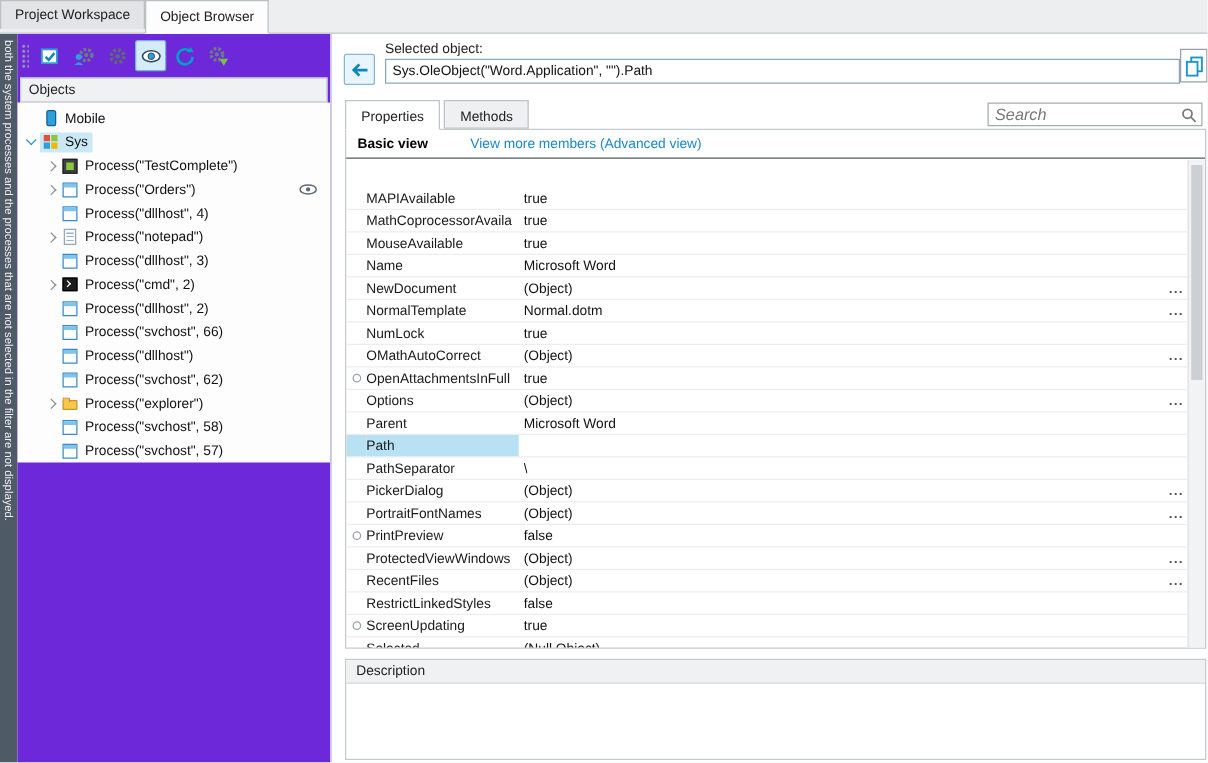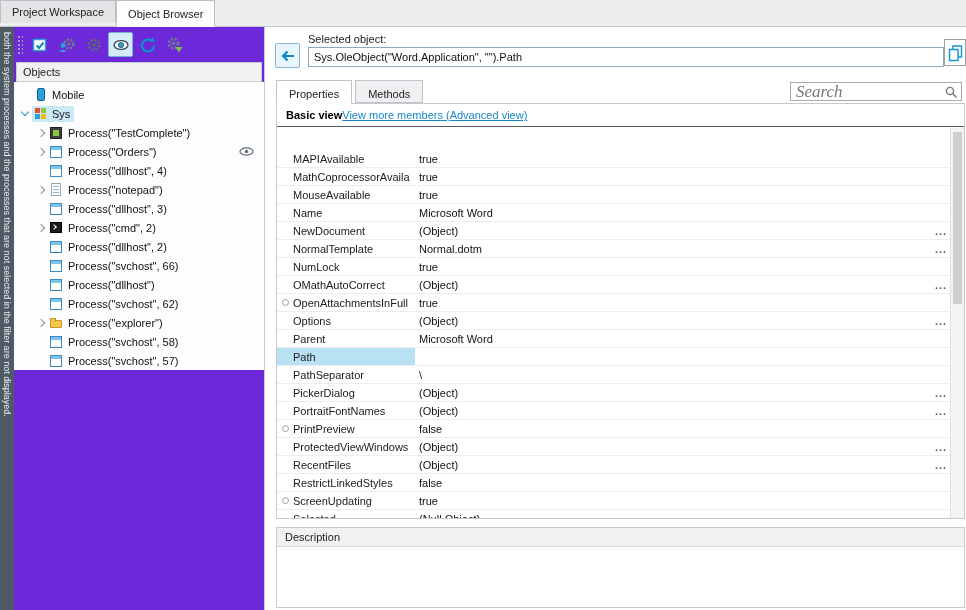--- a/index.html
+++ b/index.html
@@ -60,28 +60,28 @@
   .back-btn { position:absolute; left:3px; top:16px; width:25px; height:25px; border:1px solid #86b7d6; background:#e9f5fc; display:flex; align-items:center; justify-content:center; border-radius:2px; }
   .selobj-label { position:absolute; left:36px; top:6px; color:#222; }
   .selobj-input { position:absolute; left:36px; top:20px; width:636px; height:20px; border:1px solid #8aa8bf; background:#fff; font-family:"Liberation Sans", sans-serif; font-size:11px; padding:0 5px; color:#111; }
   .copy-btn { position:absolute; right:0; top:12px; width:22px; height:27px; border:1px solid #9aa0a6; background:#fff; display:flex; align-items:center; justify-content:center; }
 
   .ptabs { position:absolute; left:4px; top:53px; display:flex; z-index:2; }
   .ptab { height:23px; line-height:22px; padding:2px 12px; border:1px solid #c0c4c8; background:#eef0f1; margin-right:3px; color:#222; cursor:default; }
   .ptab.active { background:#fff; border-bottom:1px solid #fff; margin-bottom:-1px; height:24px; }
 
   .search-box { position:absolute; right:4px; top:55px; width:172px; height:19px; border:1px solid #a6abb0; background:#fff; }
-  .search-box input { width:100%; height:100%; border:none; outline:none; font-family:Liberation Serif, serif; font-size:17px; padding:0 18px 0 5px; background:transparent; }
+  .search-box input { width:100%; height:100%; border:none; outline:none; font-family:Liberation Sans, sans-serif; font-size:13px; padding:0 18px 0 5px; background:transparent; }
   .search-box input::placeholder { font-style:italic; color:#777; }
   .search-ic { position:absolute; right:2px; top:2px; }
 
   .frame { position:absolute; left:4px; top:76px; right:1px; height:416px; border:1px solid #c6cacd; background:#fff; }
   .basicbar { height:23px; border-bottom:1px solid #565b61; display:flex; align-items:center; padding:0 9px; }
   .basic-label { font-weight:bold; color:#000; }
-  .adv-link { color:#1887c9; text-decoration:underline; cursor:pointer; }
+  .adv-link { margin-left:34px; color:#1887c9; cursor:pointer; }
 
   .grid { position:absolute; top:24px; bottom:0; left:0; right:14px; overflow:hidden; padding-top:22px; }
   .vscroll { position:absolute; top:24px; bottom:0; right:0; width:14px; background:#f2f3f4; border-left:1px solid #e0e2e4; }
   .vthumb { position:absolute; top:4px; left:2px; right:2px; height:172px; background:#cdd0d3; }
 
   .prow { height:18px; display:flex; align-items:center; border-bottom:1px solid #ededee; }
   .pmark { width:16px; flex:none; display:flex; justify-content:center; }
   .pmark .dot { width:7px; height:7px; border-radius:50%; border:1px solid #98a2ab; background:#fdfdfd; display:none; }
   .prow.has-marker .dot { display:block; }
   .pname { width:122px; flex:none; color:#1a1a1a; white-space:nowrap; overflow:hidden; }

